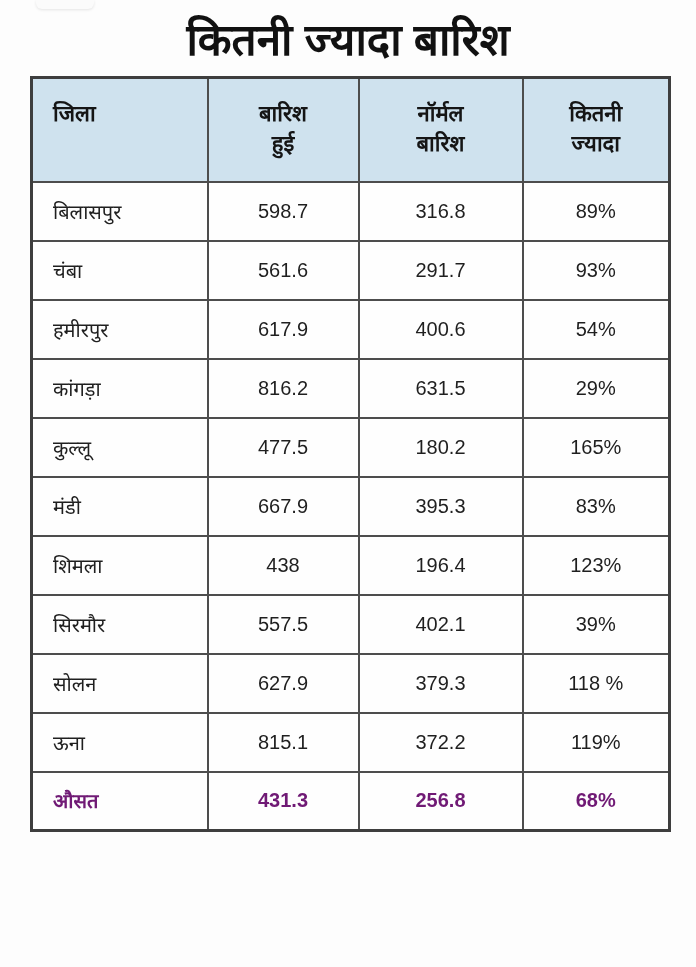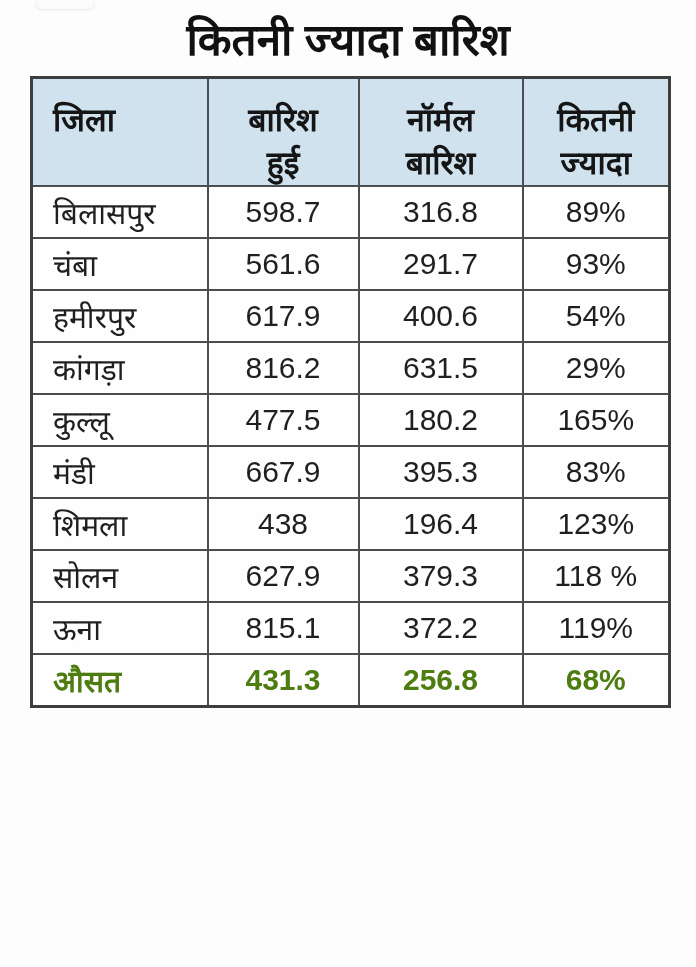--- a/index.html
+++ b/index.html
@@ -38,47 +38,47 @@
     table-layout: fixed;
     background: #fefefe;
     border: 3px solid #3e3e3e;
   }
   .rain-table th, .rain-table td {
     border: 2px solid #4d4d4d;
   }
   .rain-table thead th {
     height: 104px;
     background: #cfe2ee;
-    font-size: 32px;
+    font-size: 22px;
     font-weight: 700;
     vertical-align: top;
     padding-top: 20px;
     text-align: center;
     white-space: pre-line;
     line-height: 1.35;
     color: #151515;
   }
   .rain-table thead th.left {
     text-align: left;
     padding-left: 20px;
   }
   .rain-table td {
-    height: 52px;
-    font-size: 30px;
+    height: 59px;
+    font-size: 20px;
     text-align: center;
     vertical-align: middle;
     color: #1f1f1f;
   }
   .rain-table td.left {
     text-align: left;
     padding-left: 20px;
   }
   .rain-table tr.summary td {
     font-weight: 700;
-    color: #4d7c0f;
+    color: #701a75;
   }
 </style>
 </head>
 <body>
 
 <div class="page">
 
   <div class="top-artifact"></div>
 
   <h1 class="title">कितनी ज्यादा बारिश</h1>
@@ -138,20 +138,26 @@
           <td>395.3</td>
           <td>83%</td>
         </tr>
         <tr>
           <td class="left">शिमला</td>
           <td>438</td>
           <td>196.4</td>
           <td>123%</td>
         </tr>
         <tr>
+          <td class="left">सिरमौर</td>
+          <td>557.5</td>
+          <td>402.1</td>
+          <td>39%</td>
+        </tr>
+        <tr>
           <td class="left">सोलन</td>
           <td>627.9</td>
           <td>379.3</td>
           <td>118 %</td>
         </tr>
         <tr>
           <td class="left">ऊना</td>
           <td>815.1</td>
           <td>372.2</td>
           <td>119%</td>

